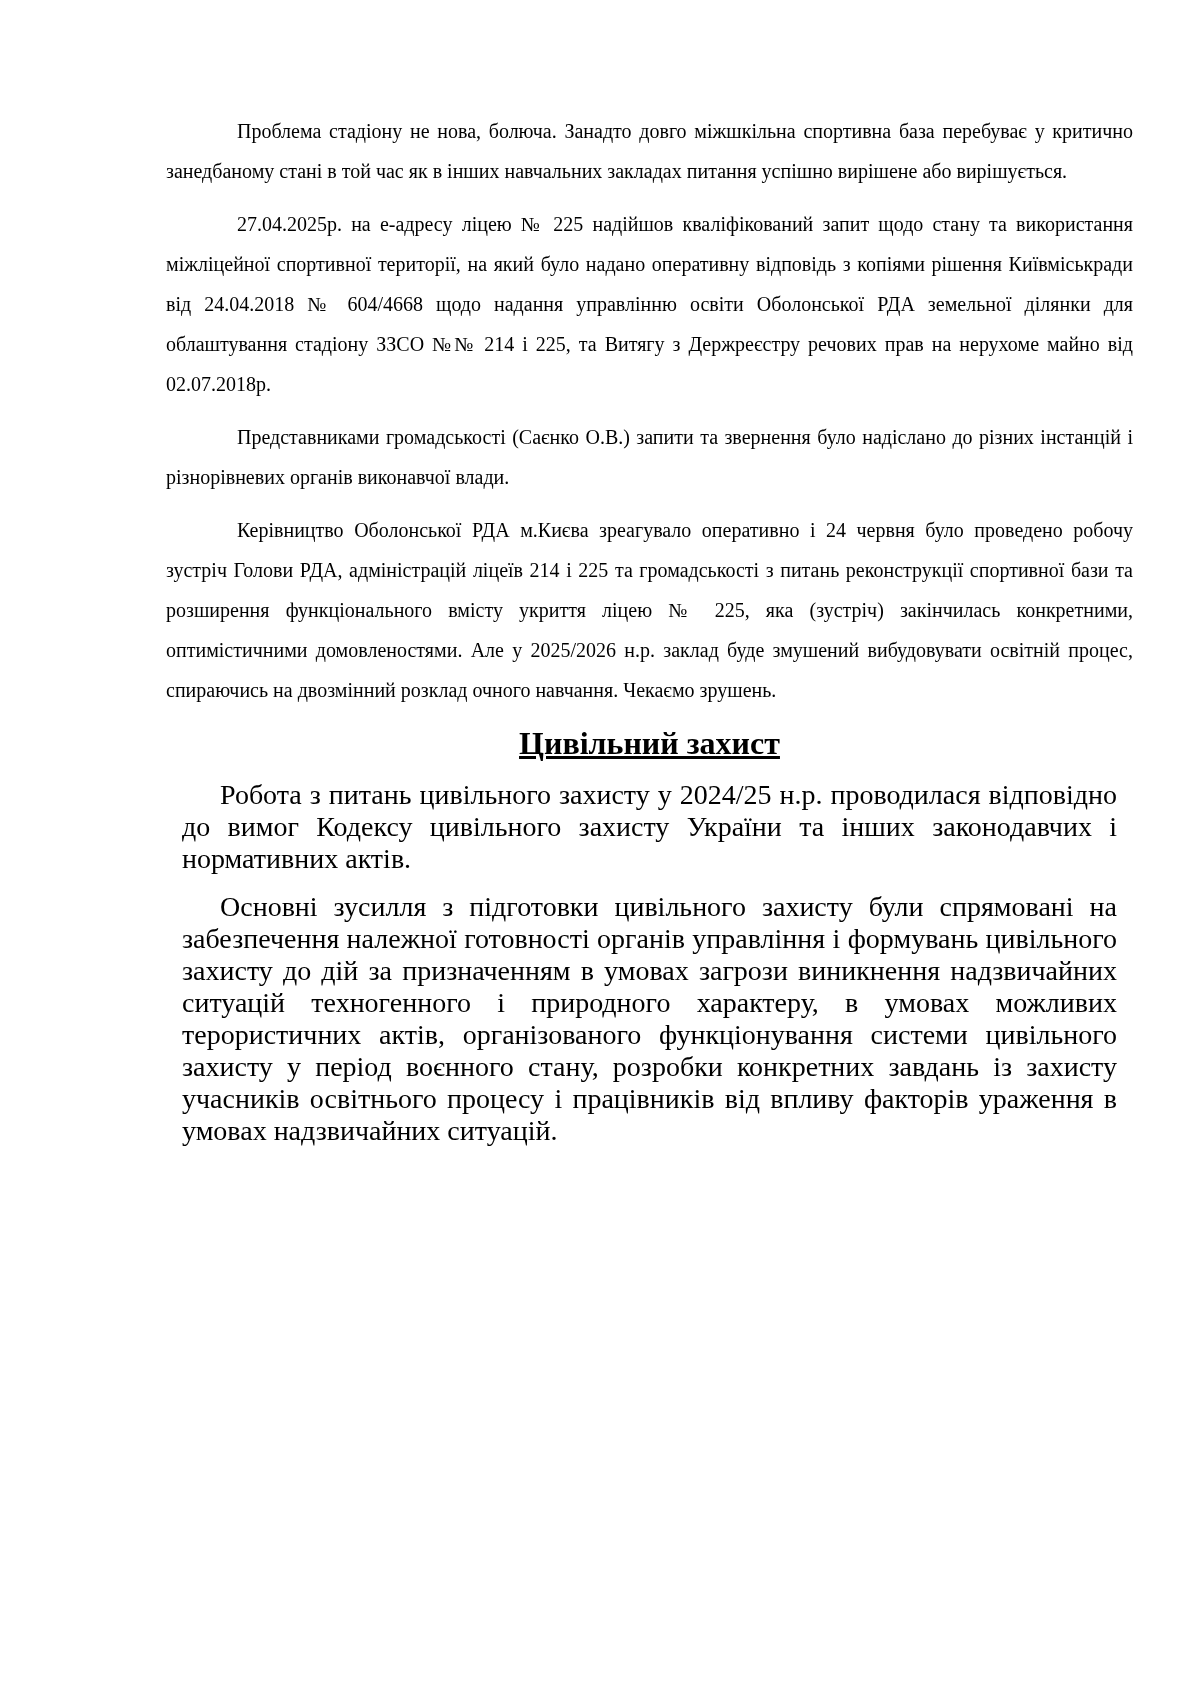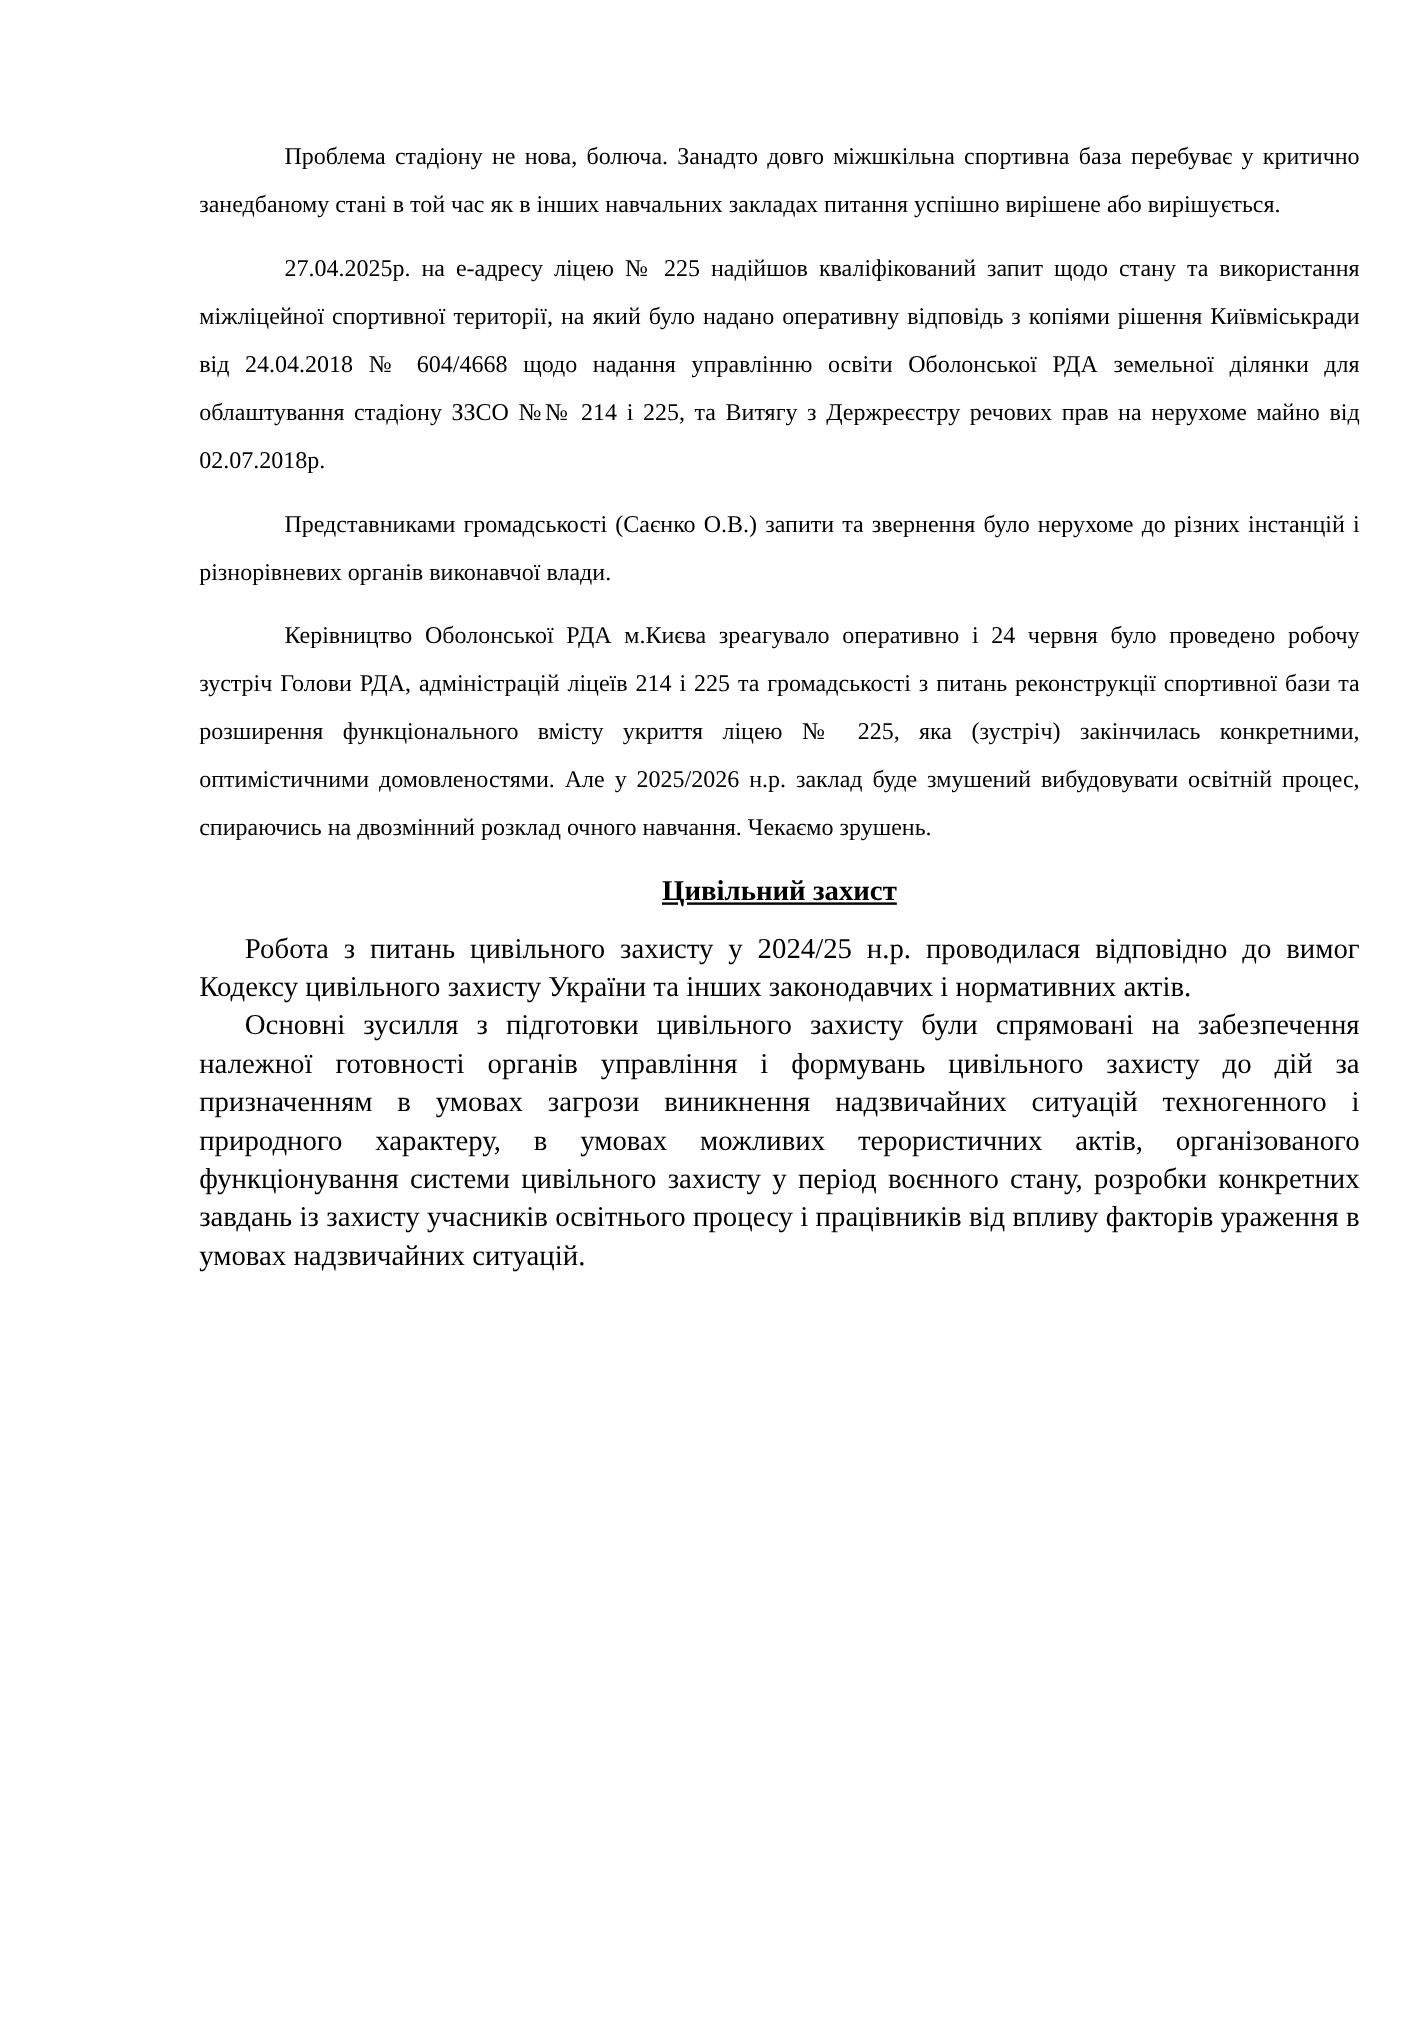--- a/index.html
+++ b/index.html
@@ -23,43 +23,43 @@
   }
   .s1-par {
     margin: 0 0 13px 0;
     font-size: 20px;
     line-height: 40px;
     text-align: justify;
     text-indent: 71px;
   }
   .section-heading {
     margin: 0 0 12px 0;
-    font-size: 24px;
+    font-size: 32px;
     line-height: 40px;
     font-weight: 700;
     text-align: center;
     text-decoration: underline;
   }
   .s2-par {
-    margin: 0;
-    font-size: 24px;
+    margin: 16px;
+    font-size: 28px;
     line-height: 32px;
     text-align: justify;
     text-indent: 38px;
   }
 </style>
 </head>
 <body>
 
 <div class="doc-body">
 
   <section>
     <p class="s1-par">Проблема стадіону не нова, болюча. Занадто довго міжшкільна спортивна база перебуває у критично занедбаному стані в той час як в інших навчальних закладах питання успішно вирішене або вирішується.</p>
     <p class="s1-par">27.04.2025р. на е-адресу ліцею №  225 надійшов кваліфікований запит щодо стану та використання міжліцейної спортивної території, на який було надано оперативну відповідь з копіями рішення Київміськради від 24.04.2018 № 604/4668 щодо надання управлінню освіти Оболонської РДА земельної ділянки для облаштування стадіону ЗЗСО №№ 214 і 225, та Витягу з Держреєстру речових прав на нерухоме майно від 02.07.2018р.</p>
-    <p class="s1-par">Представниками громадськості (Саєнко О.В.) запити та звернення було нерухоме до різних інстанцій і різнорівневих органів виконавчої влади.</p>
+    <p class="s1-par">Представниками громадськості (Саєнко О.В.) запити та звернення було надіслано до різних інстанцій і різнорівневих органів виконавчої влади.</p>
     <p class="s1-par">Керівництво Оболонської РДА м.Києва зреагувало оперативно і 24 червня було проведено робочу зустріч Голови РДА, адміністрацій ліцеїв 214 і 225 та громадськості з питань реконструкції спортивної бази та розширення функціонального вмісту укриття ліцею № 225, яка (зустріч) закінчилась конкретними, оптимістичними домовленостями. Але у 2025/2026 н.р. заклад буде змушений вибудовувати освітній процес, спираючись на двозмінний розклад очного навчання. Чекаємо зрушень.</p>
   </section>
 
   <section>
     <h2 class="section-heading">Цивільний захист</h2>
     <p class="s2-par">Робота з питань цивільного захисту у 2024/25 н.р. проводилася відповідно до вимог Кодексу цивільного захисту України та інших законодавчих і нормативних актів.</p>
     <p class="s2-par">Основні зусилля з підготовки цивільного захисту були спрямовані на забезпечення належної готовності органів управління і формувань цивільного захисту до дій за призначенням в умовах загрози виникнення надзвичайних ситуацій техногенного і природного характеру, в умовах можливих терористичних актів, організованого функціонування системи цивільного захисту у період воєнного стану, розробки конкретних завдань із захисту учасників освітнього процесу і працівників від впливу факторів ураження в умовах надзвичайних ситуацій.</p>
   </section>
 
 </div>

